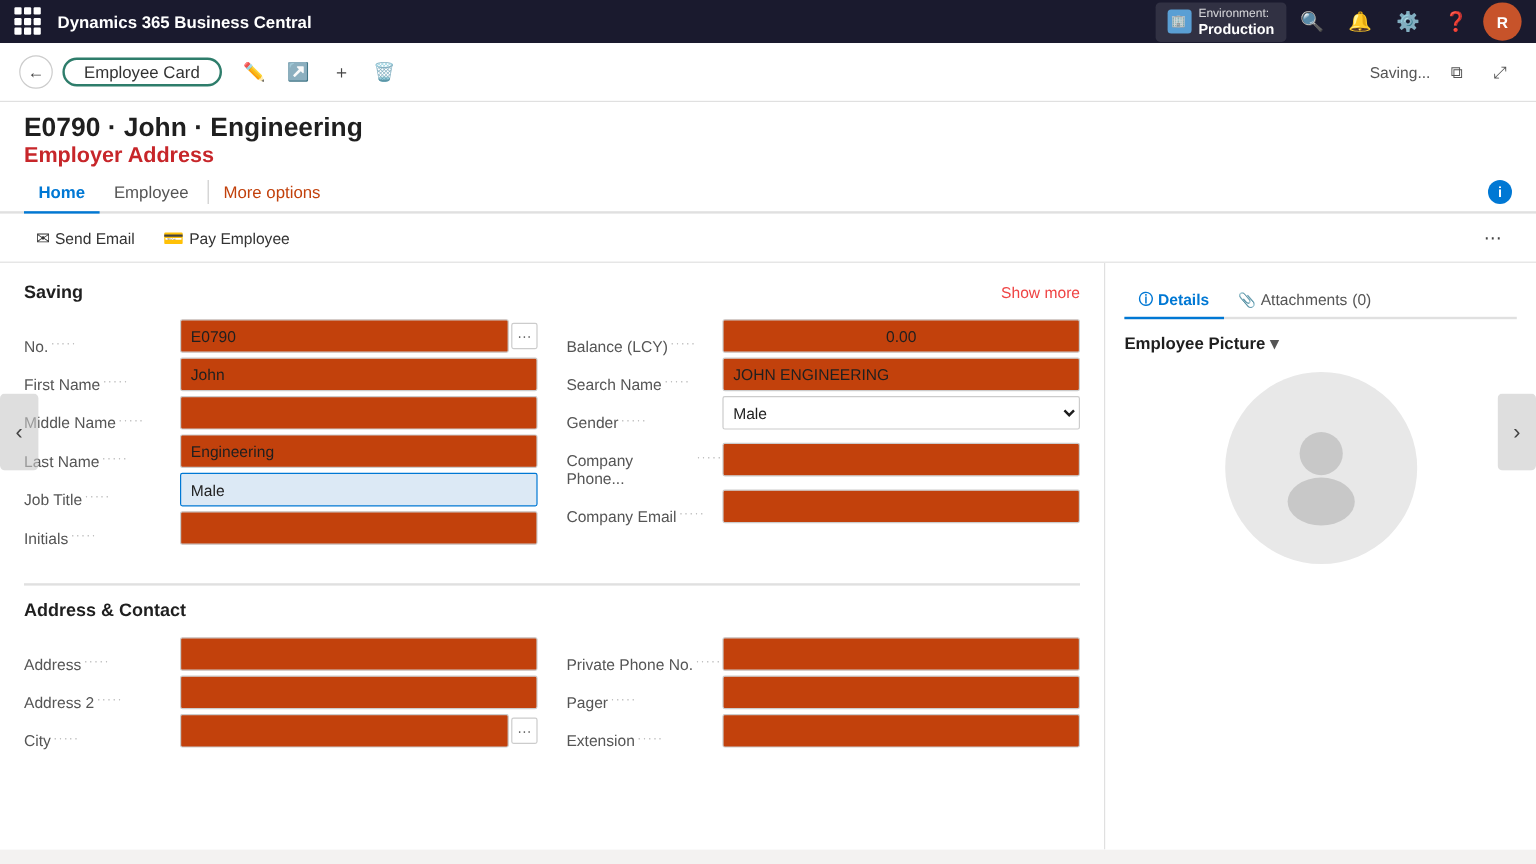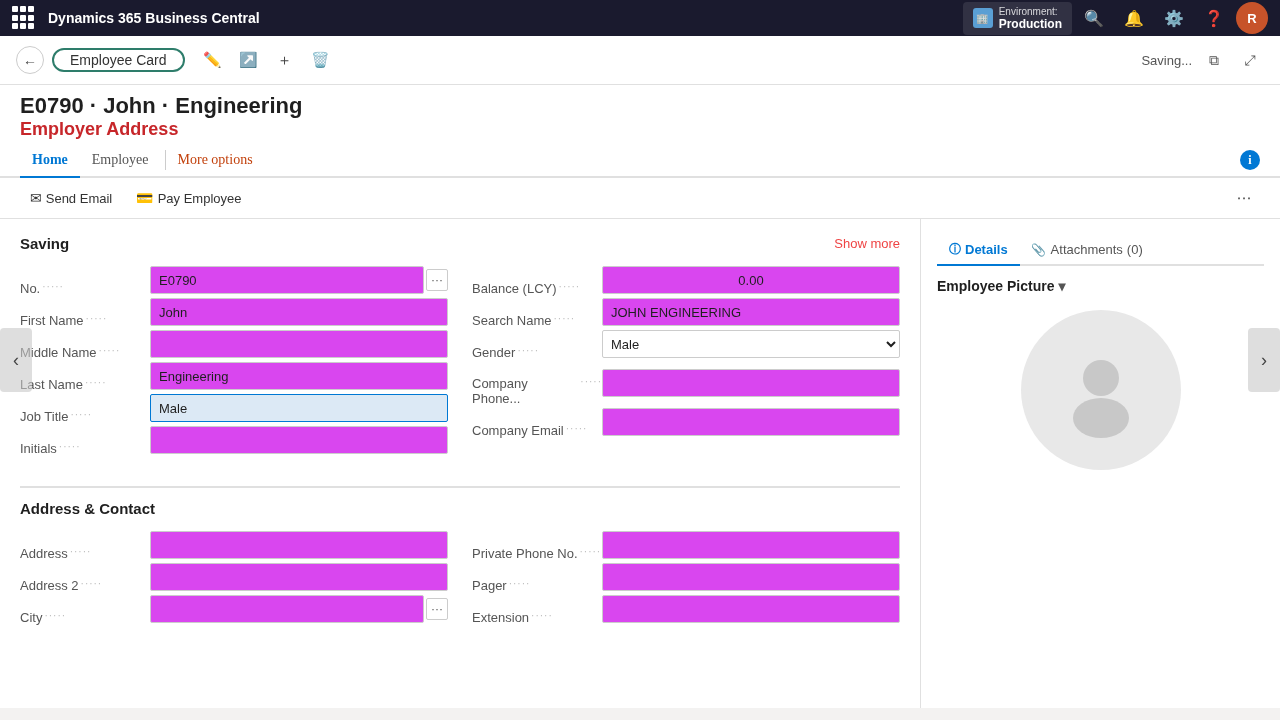--- a/index.html
+++ b/index.html
@@ -93,21 +93,20 @@
       padding: 0 20px;
       font-size: 18px; font-weight: 700; color: #c7262a;
     }
 
     
     .tabs-bar {
       display: flex; align-items: center;
       padding: 0 20px;
       border-bottom: 2px solid #e0e0e0;
       margin-top: 4px;
-      font-family: Liberation Serif, serif;
     }
     .tab {
       padding: 8px 12px; font-size: 14px; cursor: pointer;
       border-bottom: 2px solid transparent; margin-bottom: -2px;
       color: #555;
     }
     .tab.active { color: #0078d4; border-bottom-color: #0078d4; font-weight: 600; }
     .tab-divider { width: 1px; height: 20px; background: #ccc; margin: 0 4px; }
     .more-options { font-size: 14px; color: #c2410c; cursor: pointer; padding: 8px 8px; }
     .info-badge {
@@ -166,21 +165,21 @@
       display: flex; align-items: center; min-height: 32px;
     }
     .field-label {
       width: 130px; flex-shrink: 0; color: #555; font-size: 13px;
       display: flex; gap: 2px; margin-top: 16px;
     }
     .field-dots { color: #bbb; font-size: 10px; letter-spacing: 1px; }
     .field-input {
       flex: 1; height: 28px; border: 1px solid #ccc; border-radius: 2px;
       padding: 0 8px; font-size: 13px; color: #1f1f1f;
-      background: #d946ef; outline: none;
+      background: #c2410c; outline: none;
     }
     .field-input.highlighted { background: #dce9f5; border-color: #0078d4; }
     .field-input.balance { text-align: center; color: #1f1f1f; }
     .field-select {
       flex: 1; height: 28px; border: 1px solid #ccc; border-radius: 2px;
       padding: 0 4px; font-size: 13px; color: #1f1f1f; background: white; outline: none; cursor: pointer;
     }
     .field-input-wrap { flex: 1; display: flex; align-items: center; gap: 2px; }
     .field-more-btn {
       width: 22px; height: 22px; border: 1px solid #ccc; border-radius: 2px;

